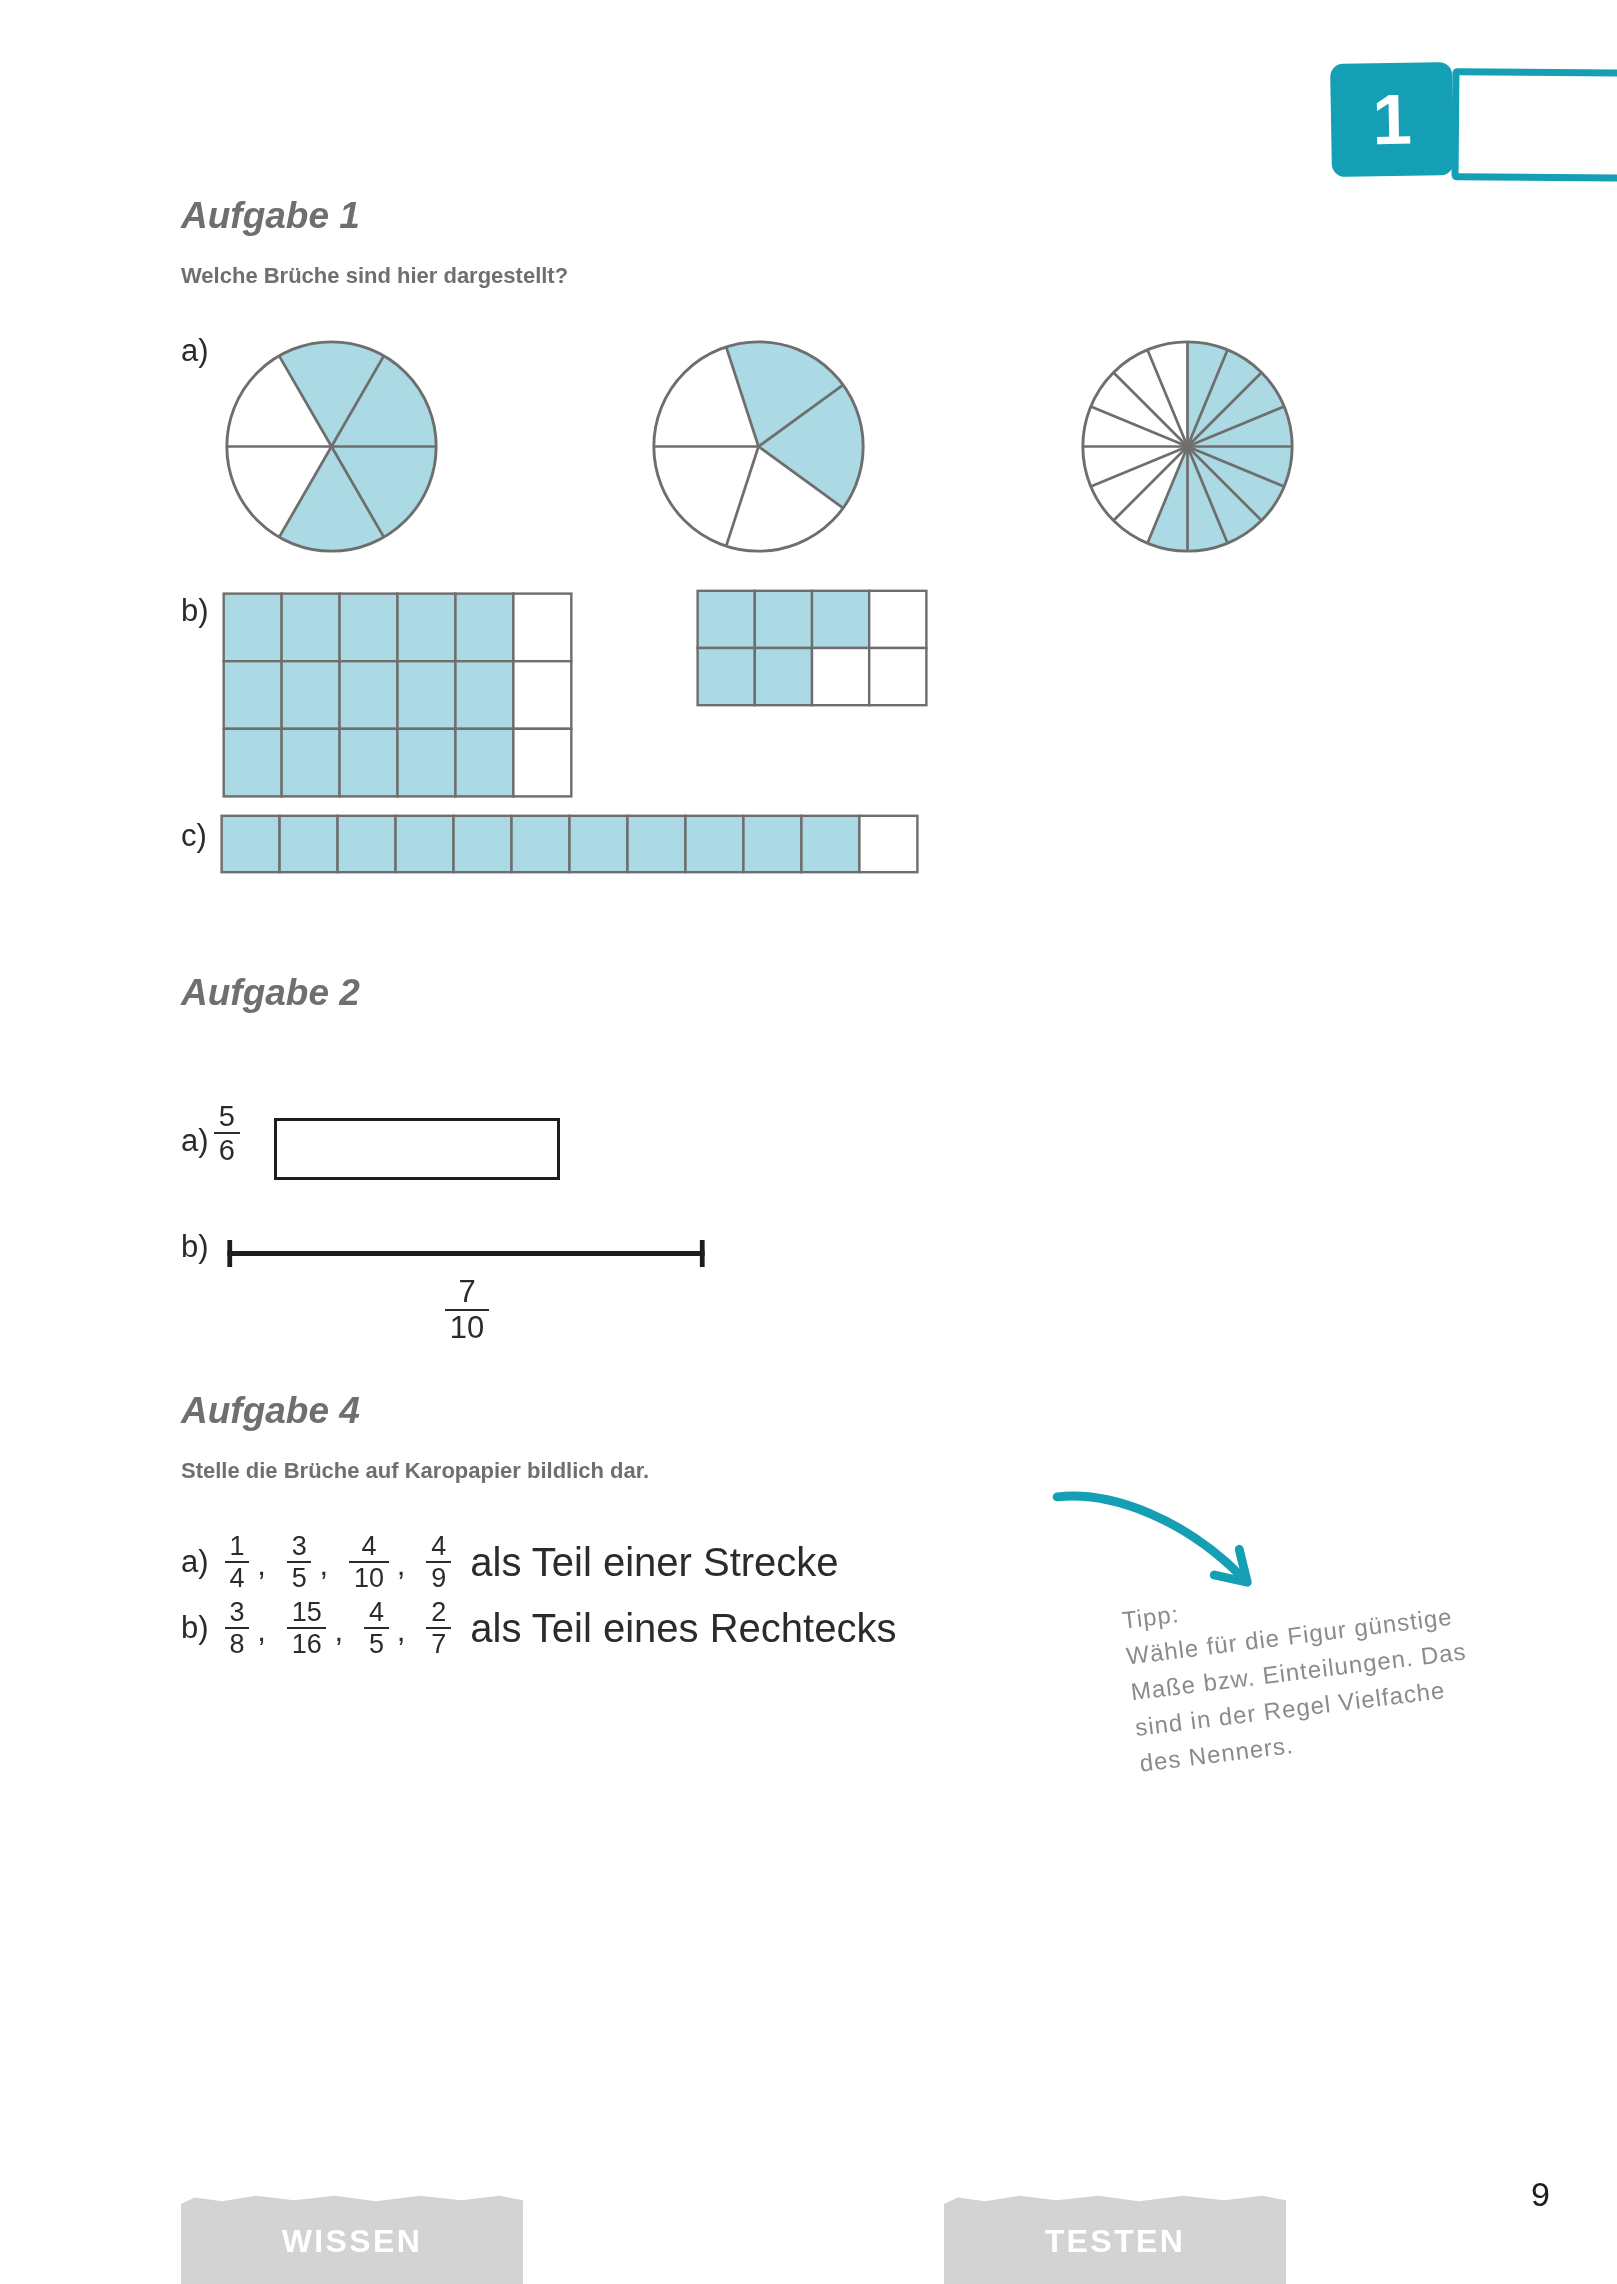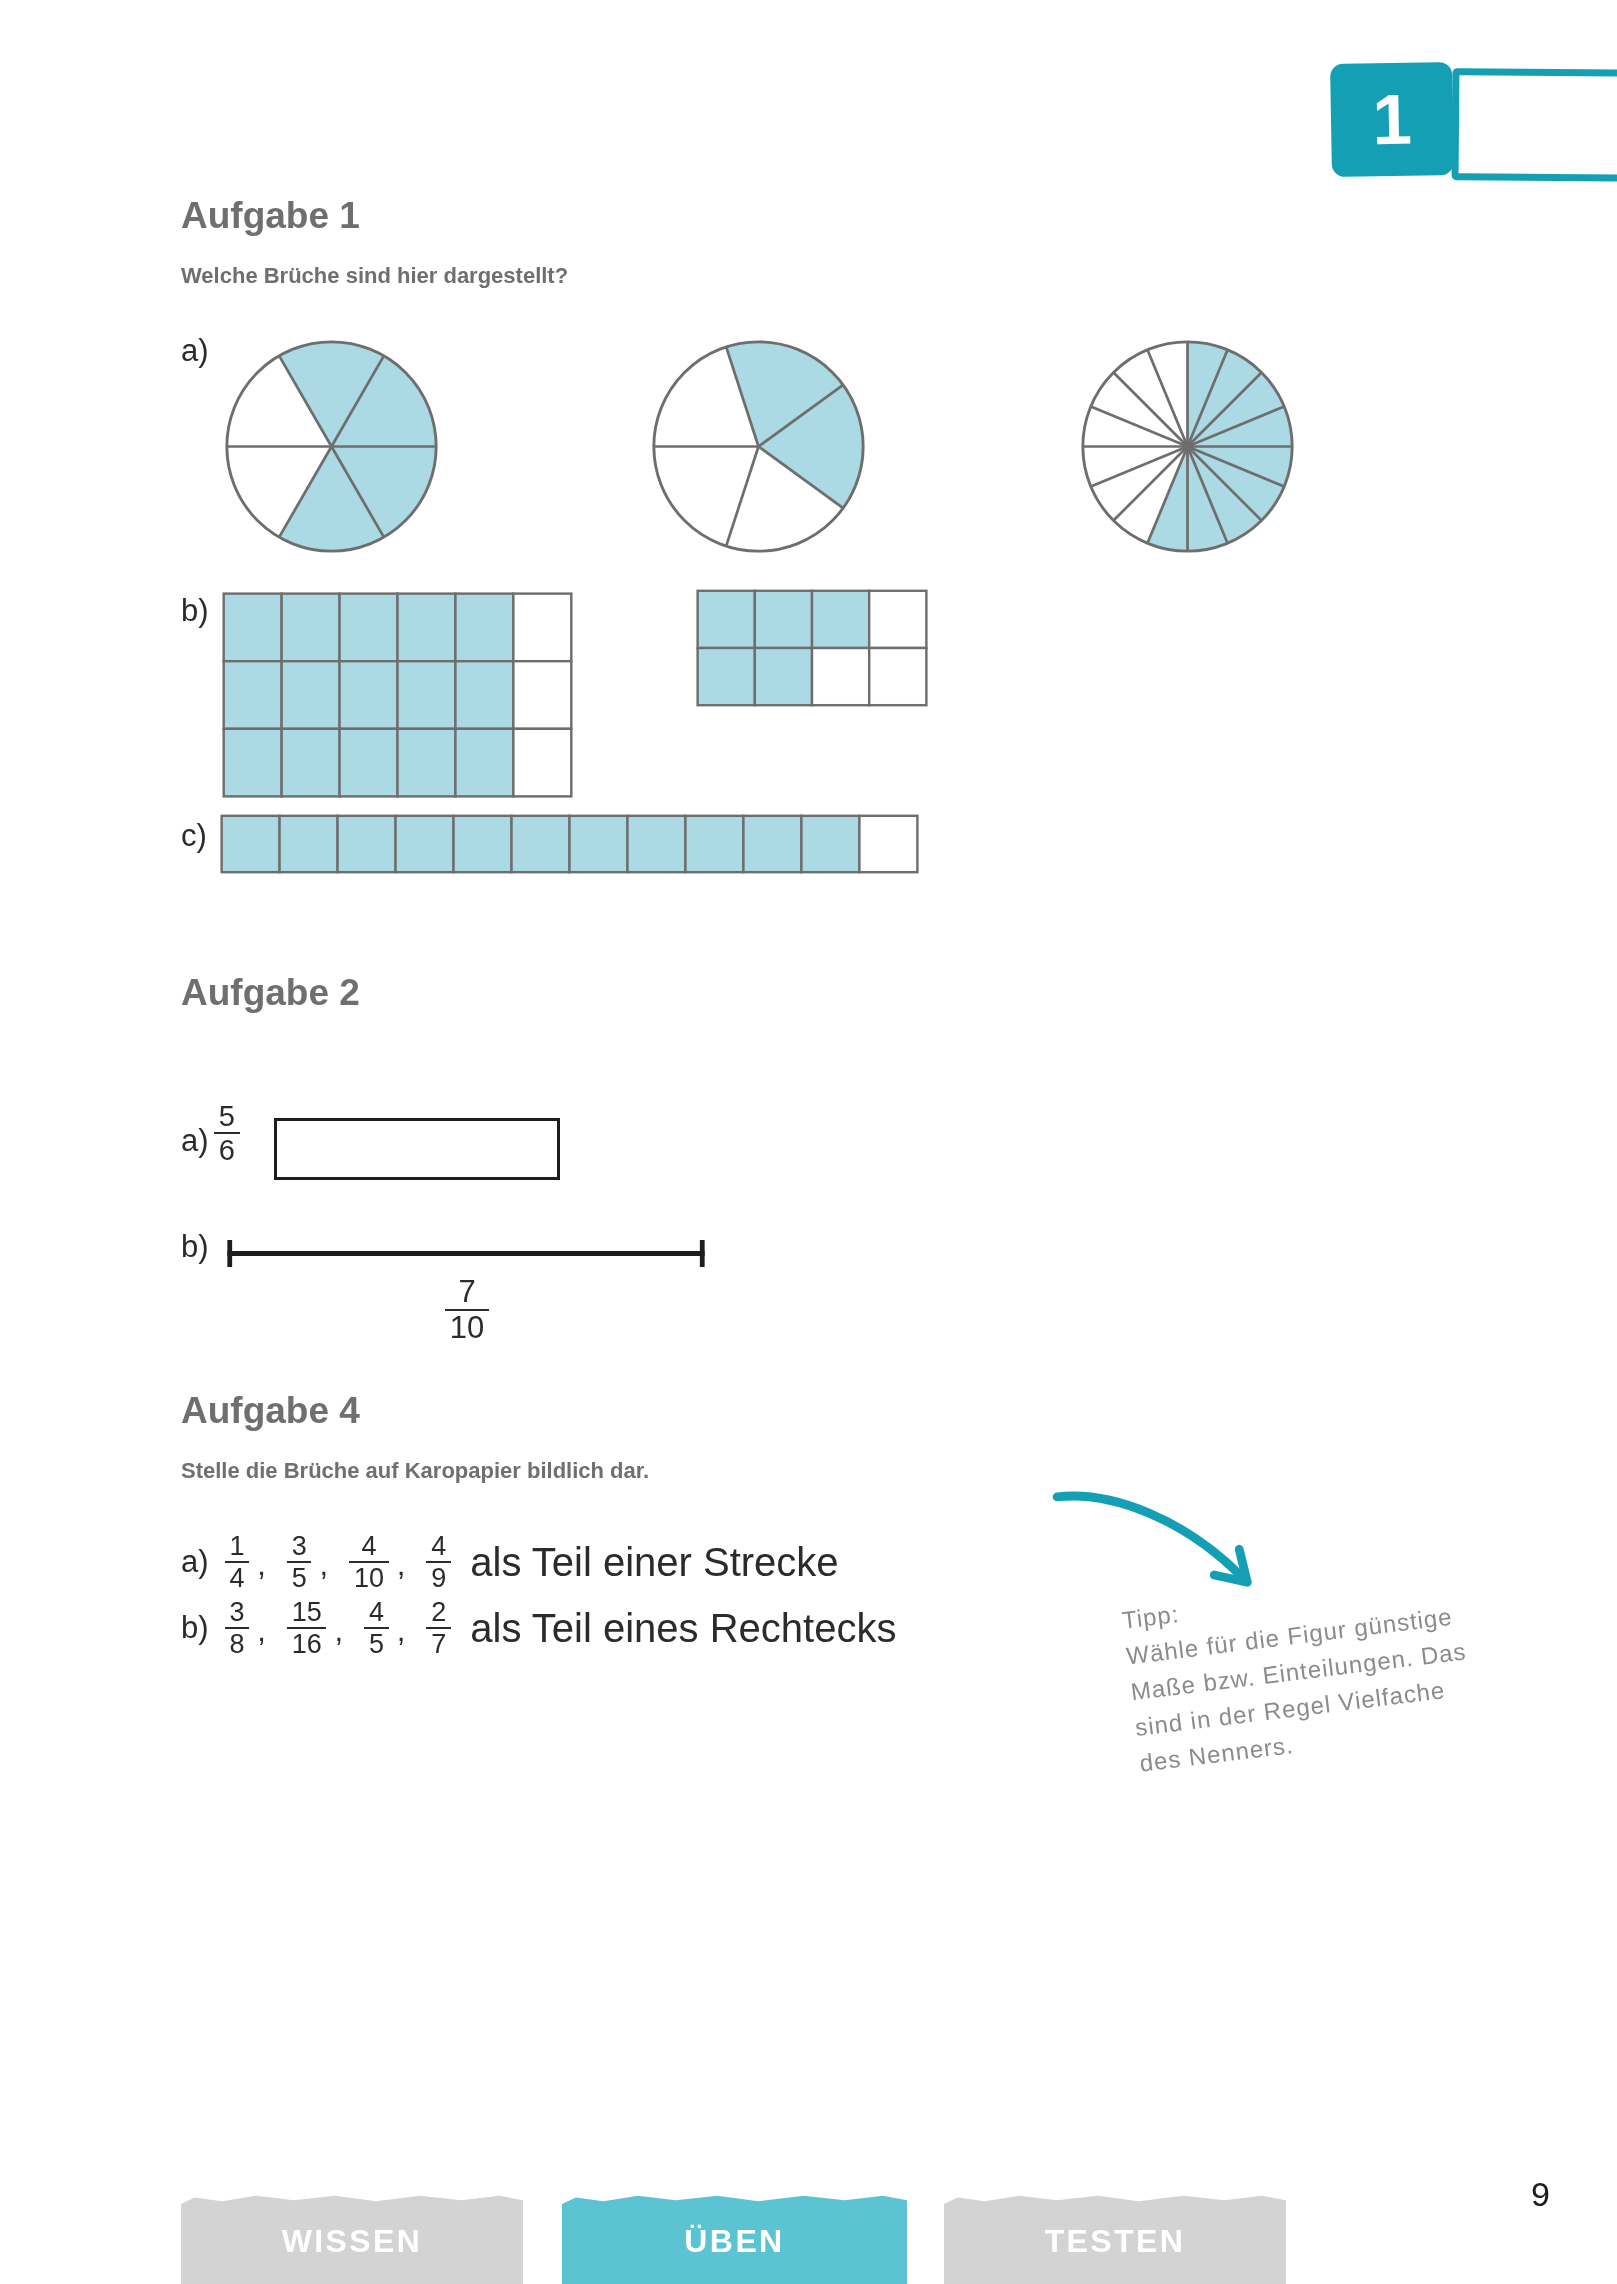--- a/index.html
+++ b/index.html
@@ -8,21 +8,21 @@
 
   
   .badge{position:absolute;left:1331px;top:63px;width:122px;height:113px;
          background:var(--c-teal);border-radius:13px;transform:rotate(-1deg);
          display:flex;align-items:center;justify-content:center;}
   .badge span{color:#fff;font-size:71px;font-weight:bold;line-height:1;}
   .badge-outline{position:absolute;left:1452px;top:69px;width:193px;height:98px;
          border:7.3px solid var(--c-teal);border-radius:4.8px;transform:rotate(.5deg);background:#fff;}
 
   .sec-title{position:absolute;left:181px;color:var(--c-heading);
-             font-size:37px;font-weight:bold;line-height:1.1;}
+             font-size:37px;font-weight:bold;line-height:1.1;font-style:italic;}
   .sec-prompt{position:absolute;left:181px;color:var(--c-heading);
               font-size:22px;font-weight:bold;line-height:1.2;}
   .part-label{position:absolute;left:181px;color:var(--c-ink);font-size:31px;line-height:1;}
 
   .pie{position:absolute;width:219px;height:219px;}
   .pie svg,.gridbox svg{display:block;}
   #pie0{left:222px;top:337px;} #pie1{left:649px;top:337px;} #pie2{left:1078px;top:337px;}
   #grid0{position:absolute;left:222px;top:592px;}
   #grid1{position:absolute;left:696px;top:589px;}
   #grid2{position:absolute;left:220px;top:814px;}
@@ -265,22 +265,19 @@
     <div>Tipp:</div>
     <div>Wähle für die Figur günstige</div>
     <div>Maße bzw. Einteilungen. Das</div>
     <div>sind in der Regel Vielfache</div>
     <div>des Nenners.</div>
   </div>
 
   <div class="tab" id="tab0">
     <span>WISSEN</span>
   </div>
-  <div class="tab" id="tab1">
-    <span>ÜBEN</span>
-  </div>
   <div class="tab" id="tab2">
     <span>TESTEN</span>
   </div>
   <div class="page-num">9</div>
 
 </div>
 
 
 </body></html>

